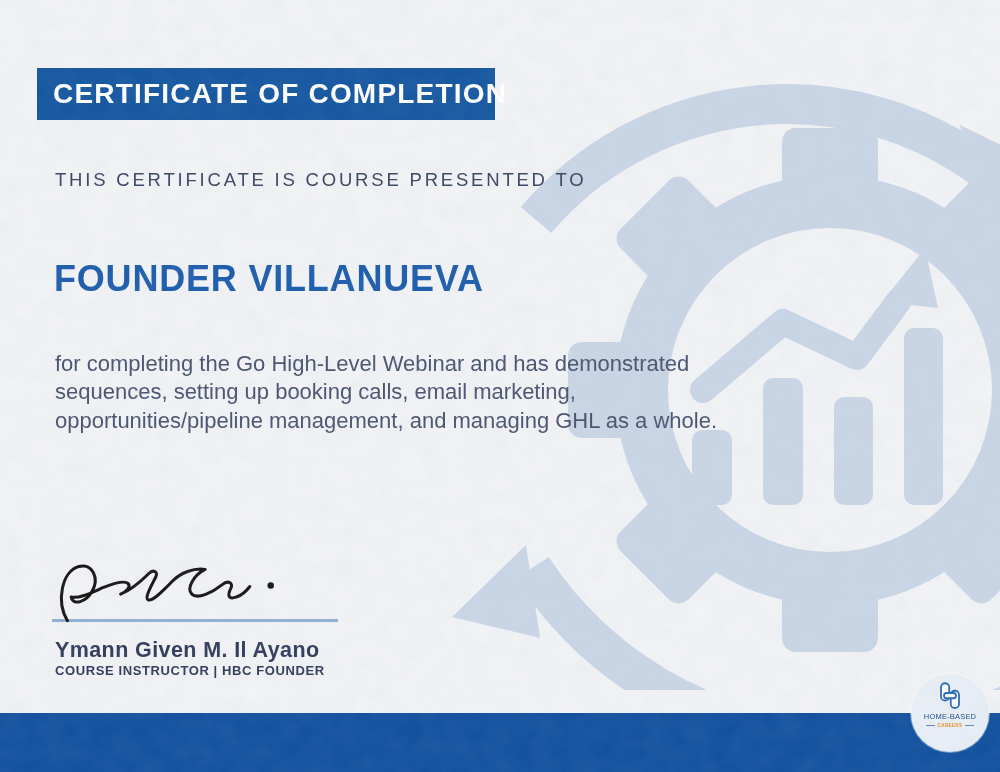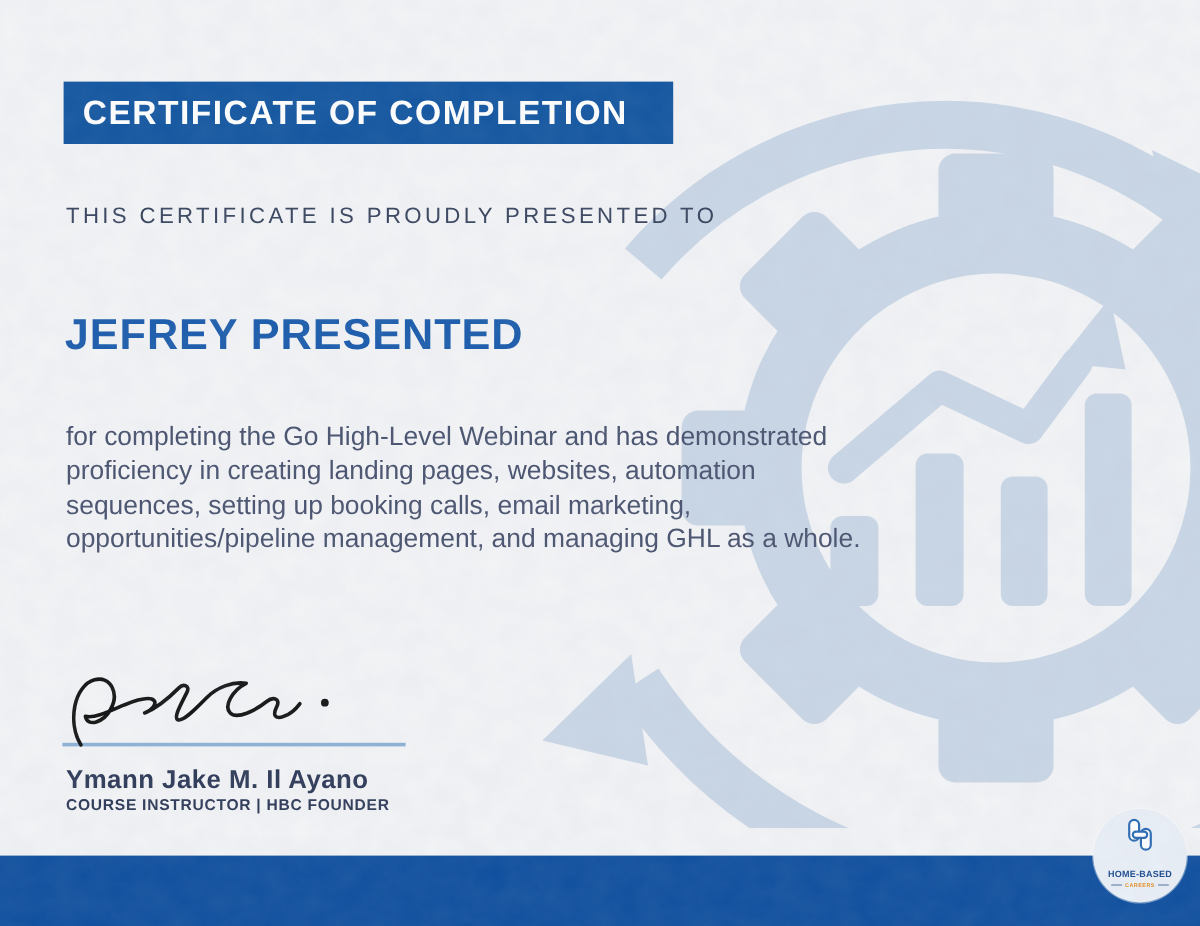--- a/index.html
+++ b/index.html
@@ -13,21 +13,21 @@
   html,body{width:1000px;height:772px;overflow:hidden}
   body{font-family:"Liberation Sans",sans-serif;background:var(--paper);position:relative}
   .page{position:absolute;inset:0;width:1000px;height:772px;overflow:hidden;background:var(--paper)}
 
   .watermark{position:absolute;left:440px;top:40px;width:640px;height:650px;color:var(--watermark-blue);z-index:1;opacity:.9}
 
   .band{position:absolute;left:0;top:713px;width:1000px;height:59px;background:var(--band-blue);z-index:2}
 
   .content{position:absolute;inset:0;z-index:3}
 
-  .banner{position:absolute;left:53px;top:68px;width:508px;height:52px;background:var(--banner-blue);
+  .banner{position:absolute;left:37px;top:68px;width:458px;height:52px;background:var(--banner-blue);
     display:flex;align-items:center;padding-left:16px}
   .banner h1{color:var(--banner-text);font-size:28px;font-weight:bold;letter-spacing:1.2px;white-space:nowrap}
 
   .presented{position:absolute;left:55px;top:169px;color:var(--heading-text);
     font-size:18.5px;font-weight:500;letter-spacing:2.8px;white-space:nowrap}
 
   .recipient{position:absolute;left:54px;top:258px;color:var(--name-blue);
     font-size:36px;font-weight:bold;letter-spacing:.8px;white-space:nowrap}
 
   .desc{position:absolute;left:55px;top:350px;color:var(--body-text);font-size:22px;line-height:28.3px}
@@ -39,21 +39,21 @@
   .sig-line{position:absolute;left:52px;top:619px;width:286px;height:3px;background:var(--signature-line)}
   .signer-name{position:absolute;left:55px;top:638px;color:var(--signer-navy);
     font-size:21.5px;font-weight:bold;letter-spacing:.4px;white-space:nowrap}
   .signer-title{position:absolute;left:55px;top:663px;color:var(--signer-navy);
     font-size:13px;font-weight:bold;letter-spacing:.6px;white-space:nowrap}
 
   .badge{position:absolute;left:911px;top:674px;width:78px;height:78px;border-radius:50%;
     background:var(--logo-circle);z-index:5;display:flex;flex-direction:column;align-items:center;
     box-shadow:0 0 0 1px rgba(255,255,255,.4)}
   .badge .h-mark{width:34px;height:30px;margin-top:7px;color:var(--logo-h-blue)}
-  .badge .org{color:var(--logo-text-navy);font-size:7.5px;font-weight:bold;letter-spacing:.2px;margin-top:13px;white-space:nowrap}
+  .badge .org{color:var(--logo-text-navy);font-size:7.5px;font-weight:normal;letter-spacing:.2px;margin-top:1px;white-space:nowrap}
   .badge .sub{display:flex;align-items:center;gap:3px;margin-top:2px}
   .badge .sub .dash{width:9px;height:0;border-top:1px solid #6b86ad}
   .badge .sub .sub-text{color:var(--logo-accent-orange);font-size:4.5px;font-weight:bold;letter-spacing:.4px;white-space:nowrap}
 
   .texture{position:absolute;inset:0;width:1000px;height:772px;z-index:6;pointer-events:none;opacity:.5}
 </style>
 </head>
 <body>
 
 <div class="page">
@@ -91,40 +91,39 @@
   </svg>
 
   <div class="band"></div>
 
   <div class="content">
 
     <div class="banner">
       <h1>CERTIFICATE OF COMPLETION</h1>
     </div>
 
-    <div class="presented">THIS CERTIFICATE IS PROUDLY PRESENTED TO</div>
+    <div class="presented">THIS CERTIFICATE IS COURSE PRESENTED TO</div>
 
-    <div class="recipient">JEFREY PRESENTED</div>
+    <div class="recipient">FOUNDER VILLANUEVA</div>
 
     <div class="desc">
       <div>for completing the Go High-Level Webinar and has demonstrated</div>
-      <div>proficiency in creating landing pages, websites, automation</div>
       <div>sequences, setting up booking calls, email marketing,</div>
       <div>opportunities/pipeline management, and managing GHL as a whole.</div>
     </div>
 
 
     <svg class="signature" viewBox="0 0 240 80" aria-hidden="true">
       <path d="M12,66 C0,46 6,14 24,9 c14,-4 22,12 14,26 c-6,11 -20,16 -22,6 c8,2 20,-4 34,-10 c10,-4 22,-8 26,-4 c3,3 -2,9 -8,11 c10,-4 22,-14 30,-22 c4,-4 10,-2 7,4 c-5,10 -12,22 -8,24 c5,2 16,-10 26,-20 c8,-8 22,-14 34,-12 c-12,6 -20,20 -14,26 c6,6 22,-2 32,-10 c6,-5 12,-2 9,4 c-4,8 -2,12 6,9 c6,-2 11,-7 14,-11" fill="none" stroke="currentColor" stroke-width="3.2" stroke-linecap="round" stroke-linejoin="round"></path>
       <circle cx="226" cy="29" r="3.4" fill="currentColor"></circle>
     </svg>
 
     <div class="sig-line"></div>
 
-    <div class="signer-name">Ymann Jake M. Il Ayano</div>
+    <div class="signer-name">Ymann Given M. Il Ayano</div>
     <div class="signer-title">COURSE INSTRUCTOR | HBC FOUNDER</div>
 
     <div class="badge">
       <svg class="h-mark" viewBox="0 0 40 40" aria-hidden="true">
         <g fill="#ffffff" stroke="currentColor" stroke-width="2.4" stroke-linejoin="round">
           <rect x="8" y="3" width="11" height="23" rx="5.5"></rect>
           <rect x="21" y="13" width="11" height="23" rx="5.5"></rect>
           <rect x="12" y="16" width="16" height="7" rx="3.5"></rect>
         </g>
       </svg>

